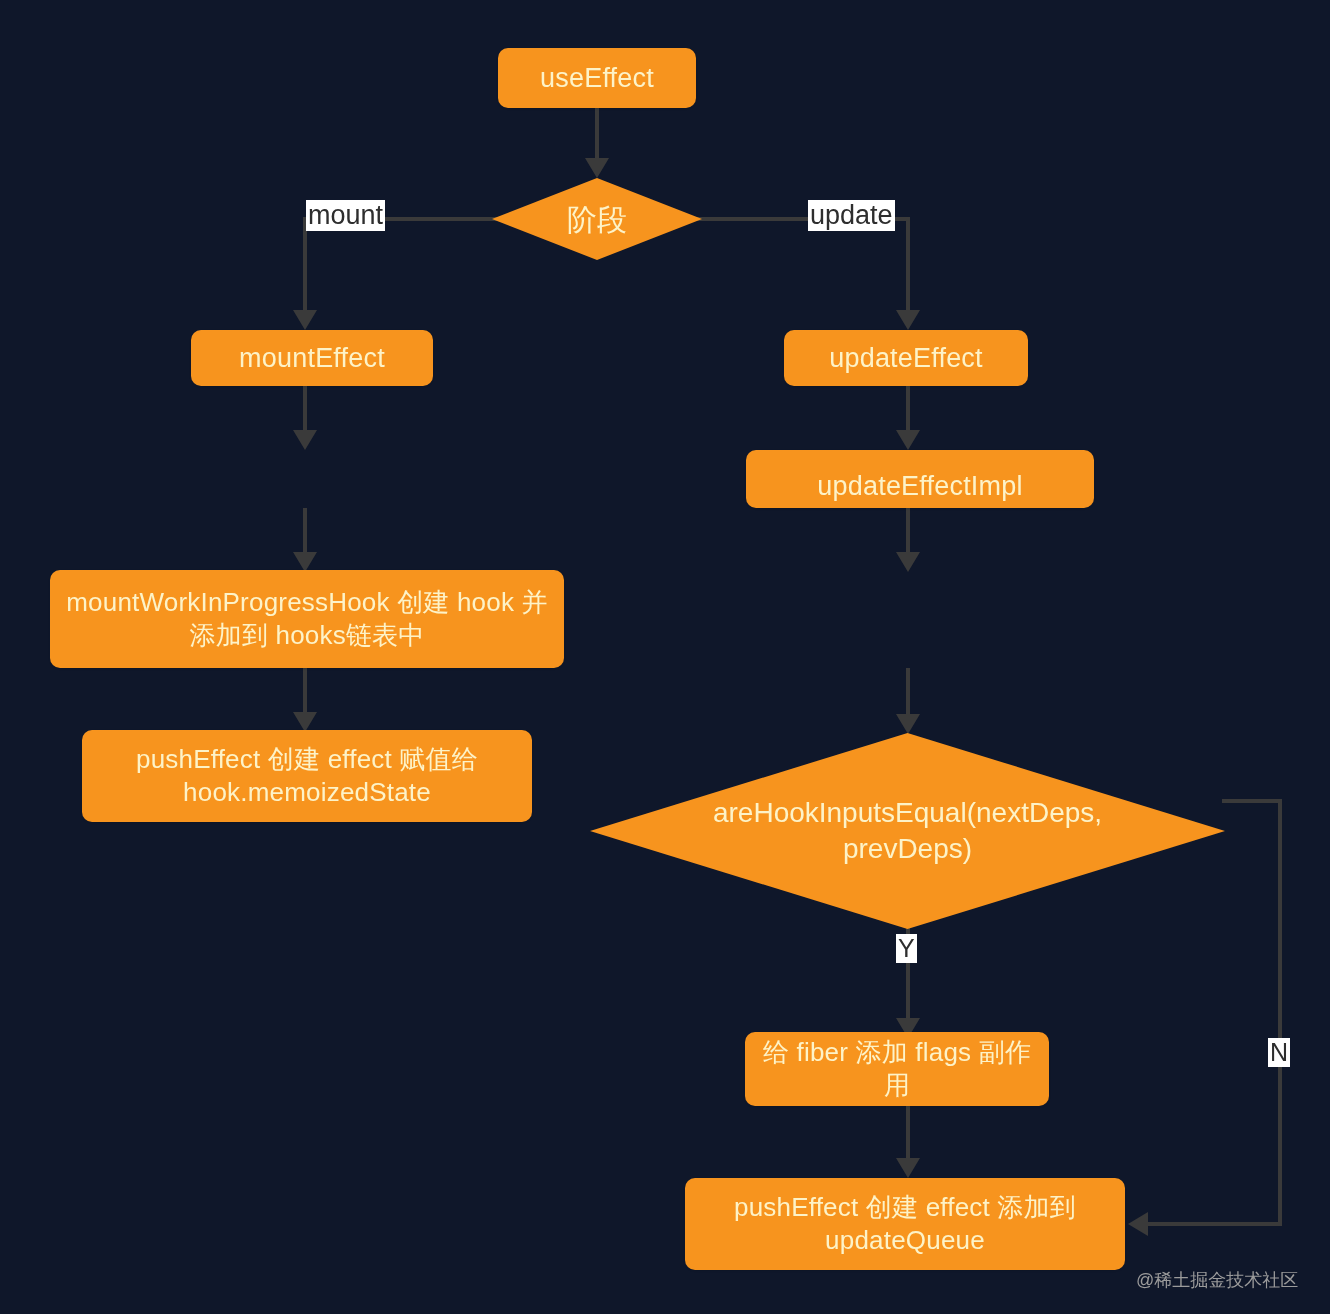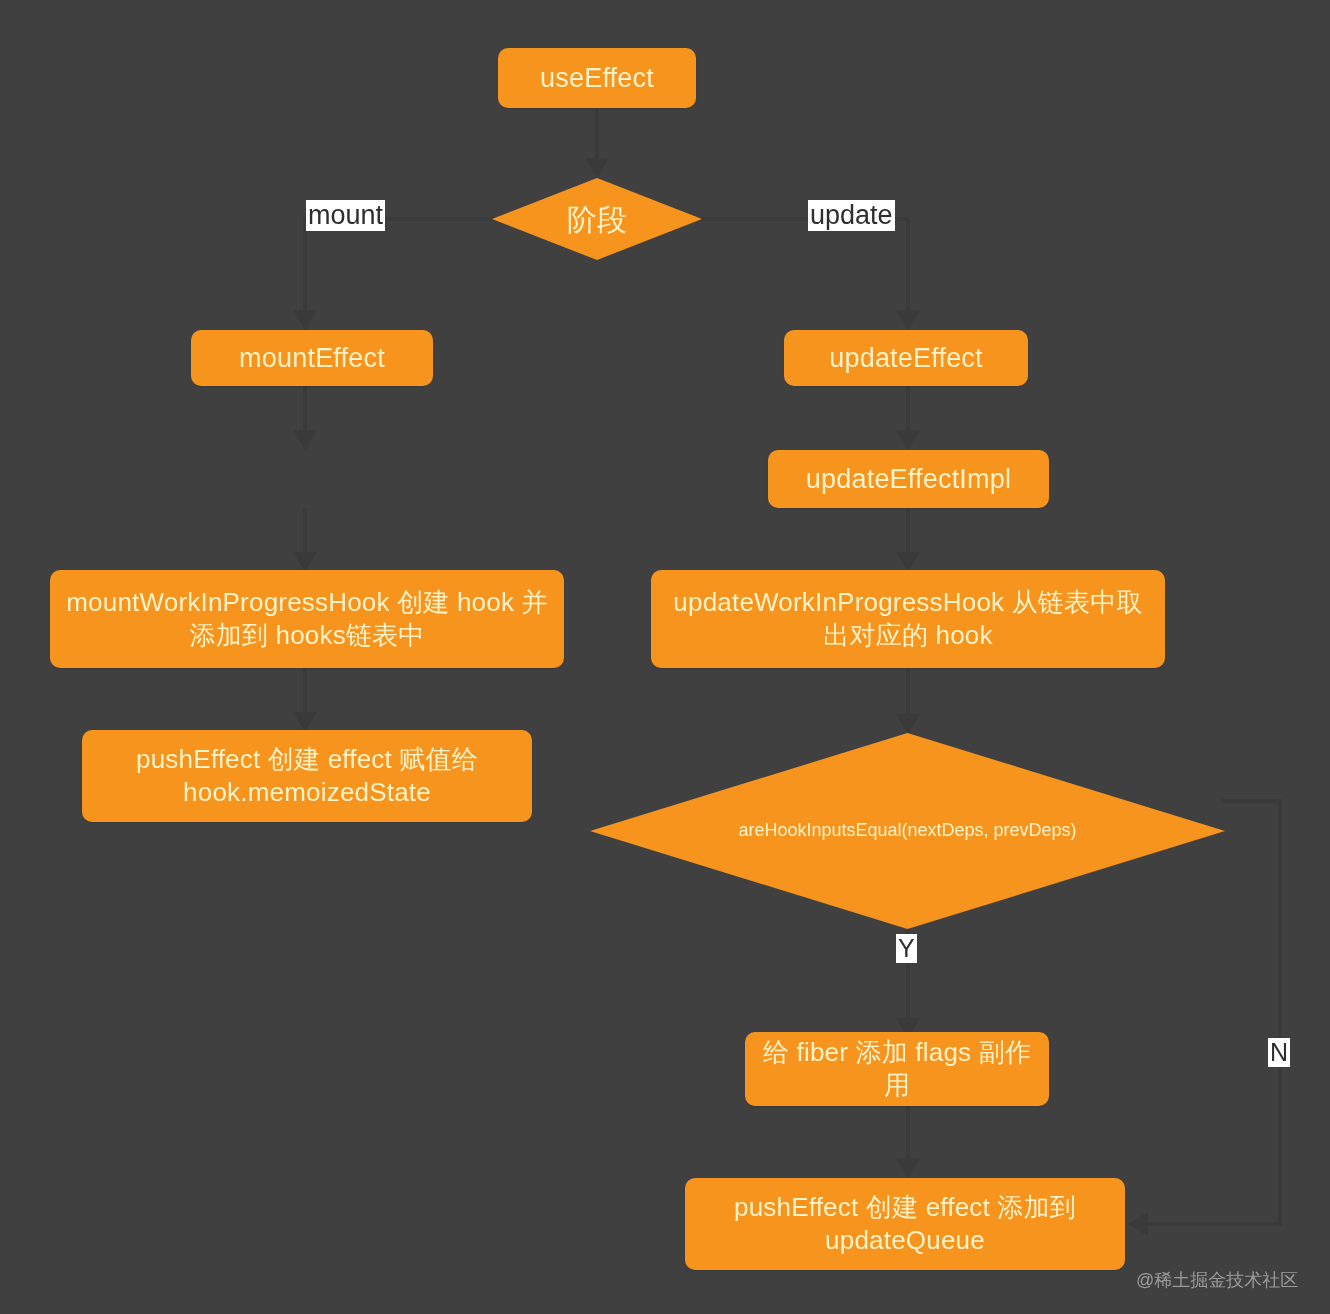--- a/index.html
+++ b/index.html
@@ -7,21 +7,21 @@
     padding: 0;
     background: #ffffff;
   }
   body {
     font-family: "Liberation Sans", "DejaVu Sans", sans-serif;
   }
   #canvas {
     position: relative;
     width: 1330px;
     height: 1314px;
-    background: #404040;
+    background: #0f172a;
     overflow: hidden;
   }
   .node {
     position: absolute;
     box-sizing: border-box;
     display: flex;
     align-items: center;
     justify-content: center;
     text-align: center;
     color: #FDF3C8;
@@ -49,21 +49,21 @@
     clip-path: polygon(50% 0%, 100% 50%, 50% 100%, 0% 50%);
   }
   .diamond .dlabel {
     position: absolute;
     inset: 0;
     display: flex;
     align-items: center;
     justify-content: center;
     text-align: center;
     color: #FDF3C8;
-    font-size: 18px;
+    font-size: 28px;
     line-height: 1.3;
     pointer-events: none;
   }
   .diamond.cn .dlabel { font-size: 30px; }
 
   
   .line {
     position: absolute;
     background: #3A3A3A;
     z-index: 2;
@@ -157,30 +157,27 @@
     <span>updateEffect</span>
   </div>
 
   <div class="node multi" style="left:82px; top:730px; width:450px; height:92px;">
     <span>pushEffect 创建 effect 赋值给 hook.memoizedState</span>
   </div>
 
   <div class="line vline" style="left:906px; top:386px; height:46px;"></div>
   <div class="arrow-down" style="left:896px; top:430px;"></div>
 
-  <div class="node small" style="left:768px; top:450px; width:281px; height:58px;">
+  <div class="node small" style="left:746px; top:450px; width:348px; height:58px;align-items:flex-end;">
     <span>updateEffectImpl</span>
   </div>
 
   <div class="line vline" style="left:906px; top:508px; height:46px;"></div>
   <div class="arrow-down" style="left:896px; top:552px;"></div>
 
-  <div class="node multi" style="left:651px; top:570px; width:514px; height:98px;">
-    <span>updateWorkInProgressHook 从链表中取出对应的 hook</span>
-  </div>
 
   <div class="line vline" style="left:906px; top:668px; height:48px;"></div>
   <div class="arrow-down" style="left:896px; top:714px;"></div>
 
   <div class="diamond" style="left:590px; top:733px; width:635px; height:196px;">
     <div class="shape"></div>
     <div class="dlabel" style="padding:0 90px;">areHookInputsEqual(nextDeps, prevDeps)</div>
   </div>
 
   <div class="line vline" style="left:906px; top:925px; height:98px;"></div>

